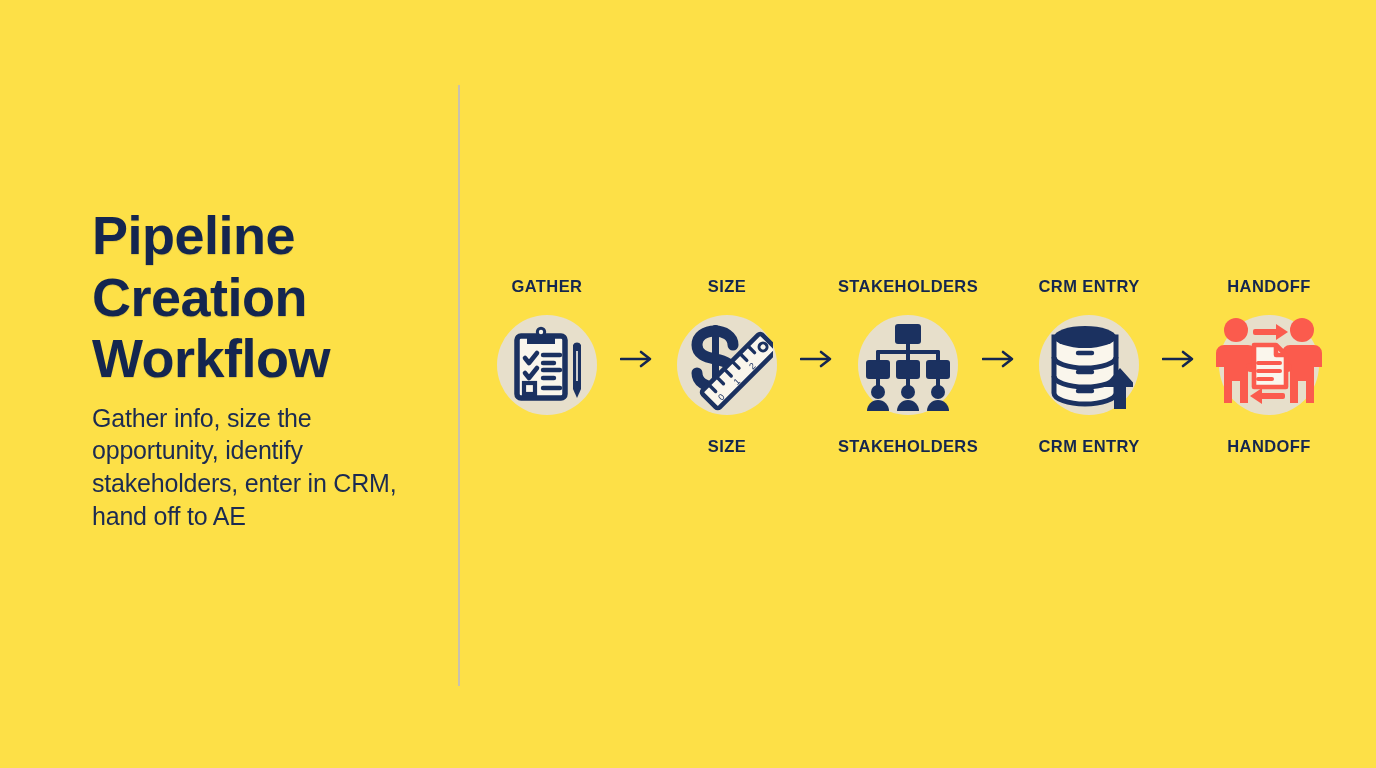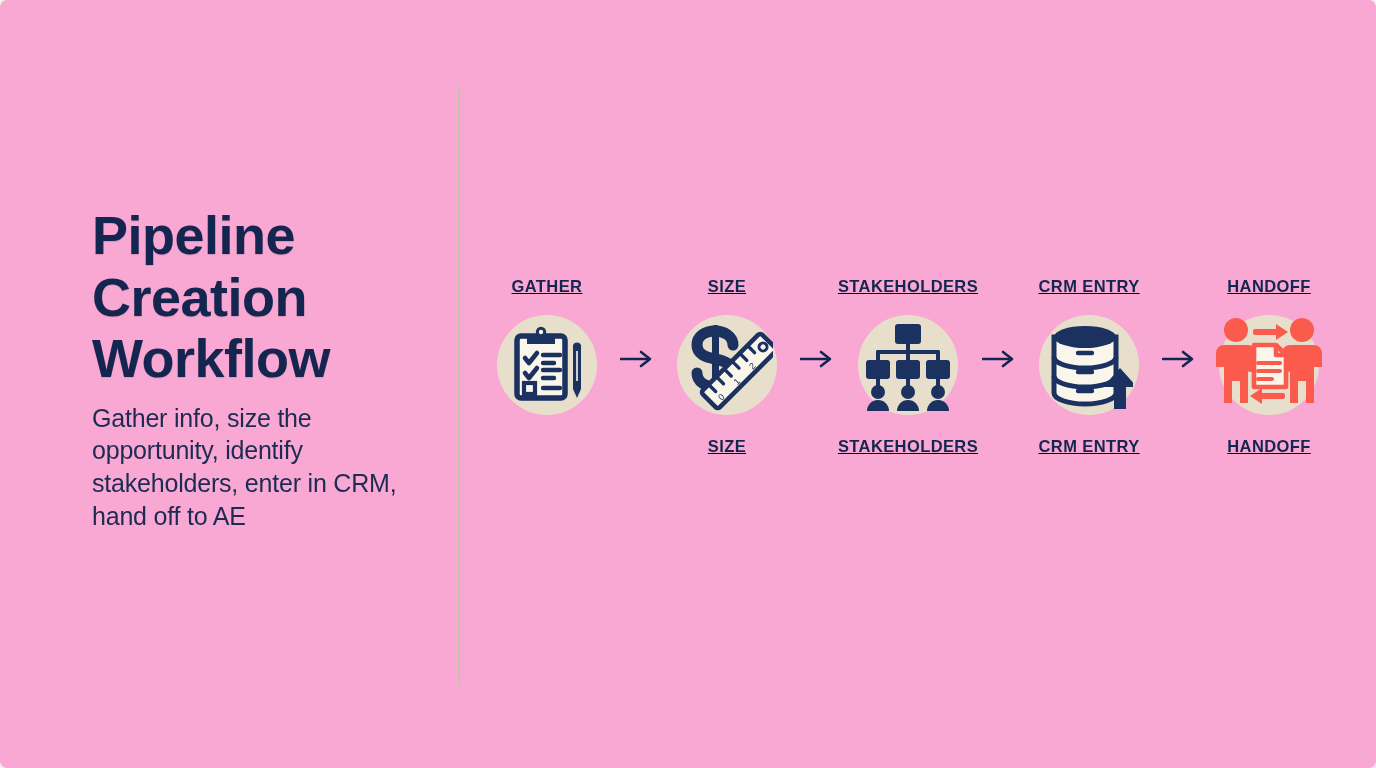--- a/index.html
+++ b/index.html
@@ -6,22 +6,21 @@
   * { margin:0; padding:0; box-sizing:border-box; }
   html, body {
     width:1376px; height:768px;
     background:#F8F3E8;
     font-family:"Liberation Sans", sans-serif;
     overflow:hidden;
   }
   #slide {
     position:relative;
     width:1376px; height:768px;
-    background:#f9a8d4;
-    border-radius:7px;
+    background:#fde047;
   }
 
   
   #left-panel {
     position:absolute;
     left:92px; top:205px;
     width:330px;
   }
   #page-title {
     font-size:54px;
@@ -55,21 +54,20 @@
     width:860px;
     display:flex;
     align-items:flex-start;
     justify-content:space-between;
   }
   .step {
     display:flex;
     flex-direction:column;
     align-items:center;
     width:152px;
-    text-decoration:underline;
   }
   .step-label-top {
     font-size:16.5px;
     font-weight:bold;
     color:#14264F;
     letter-spacing:0.4px;
     white-space:nowrap;
     height:22px;
     line-height:22px;
   }

